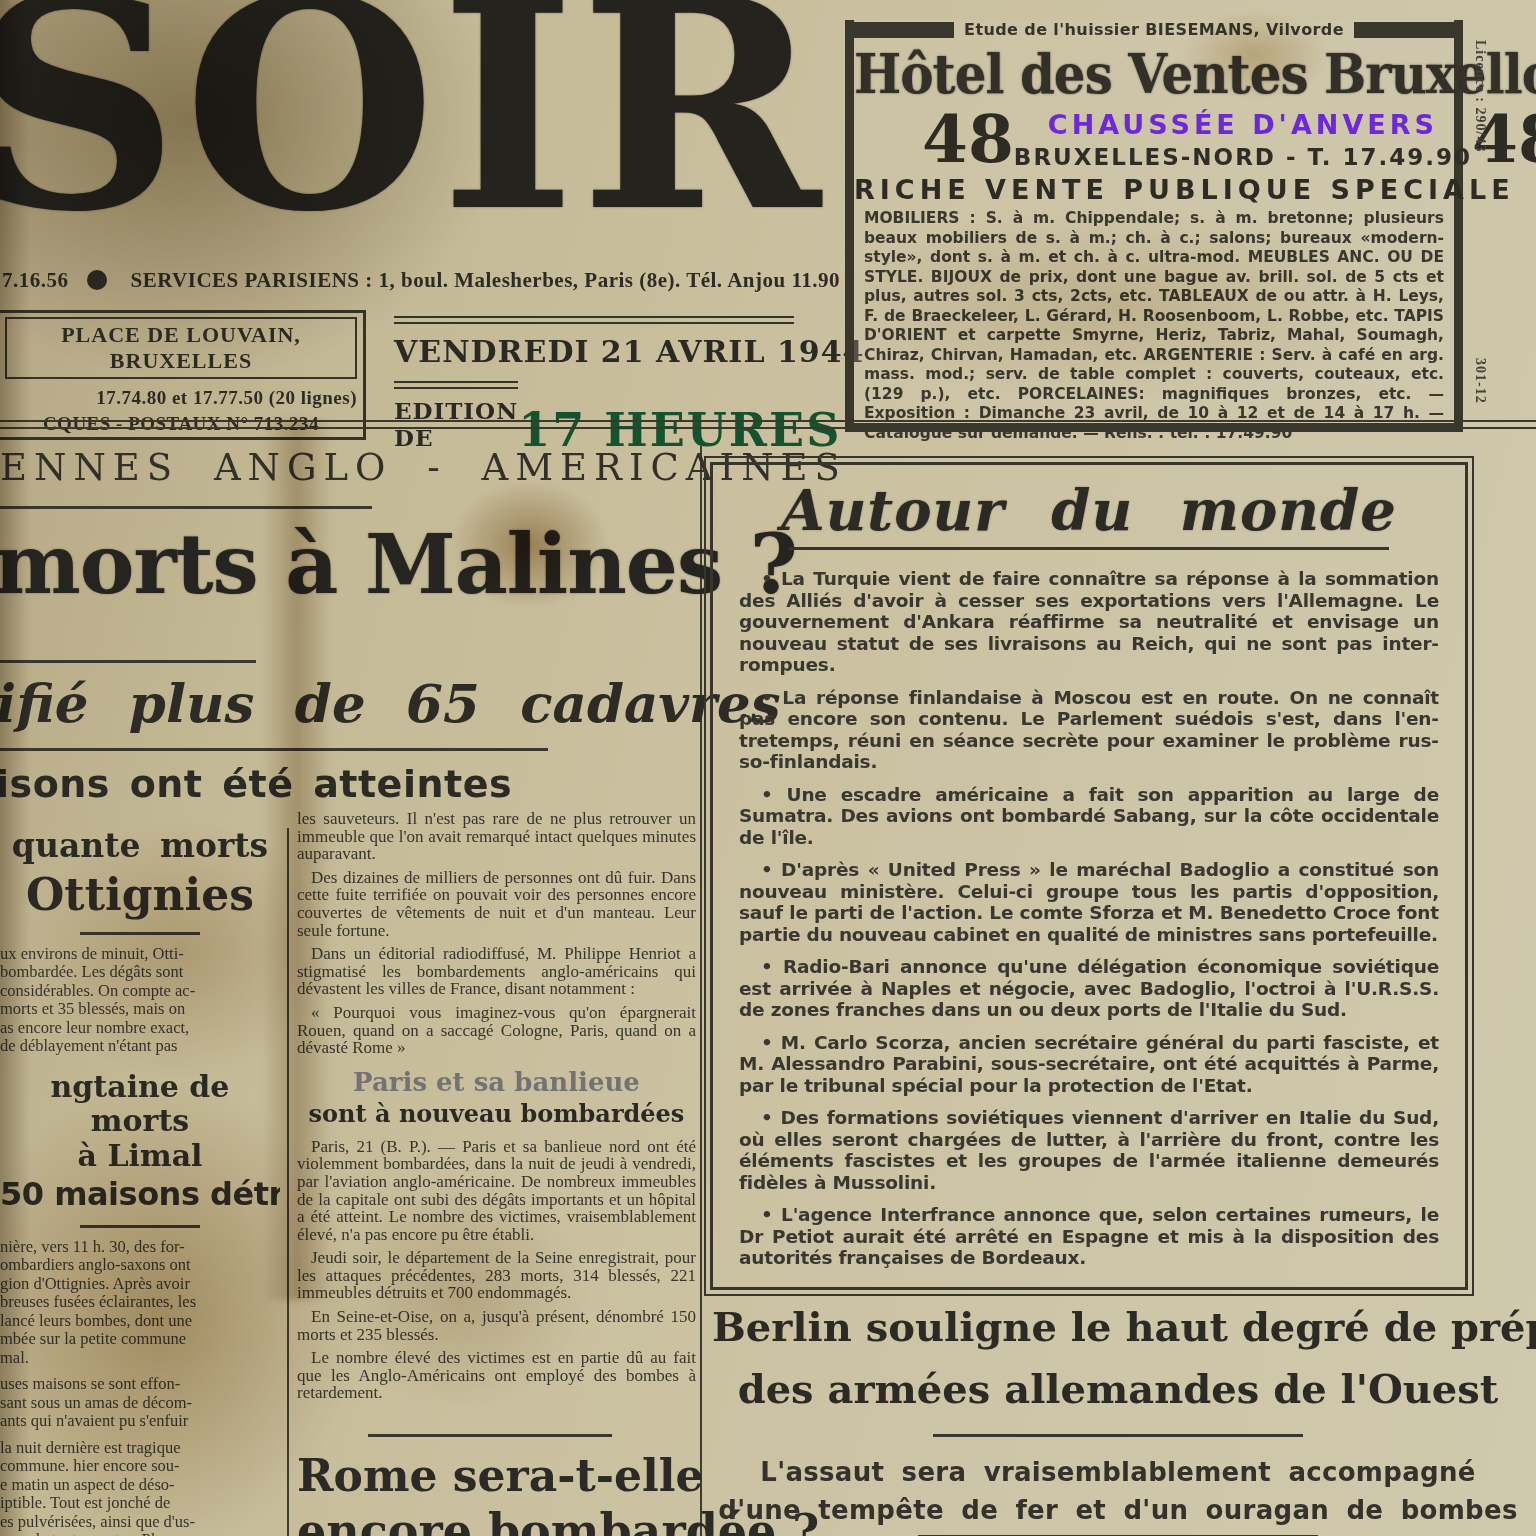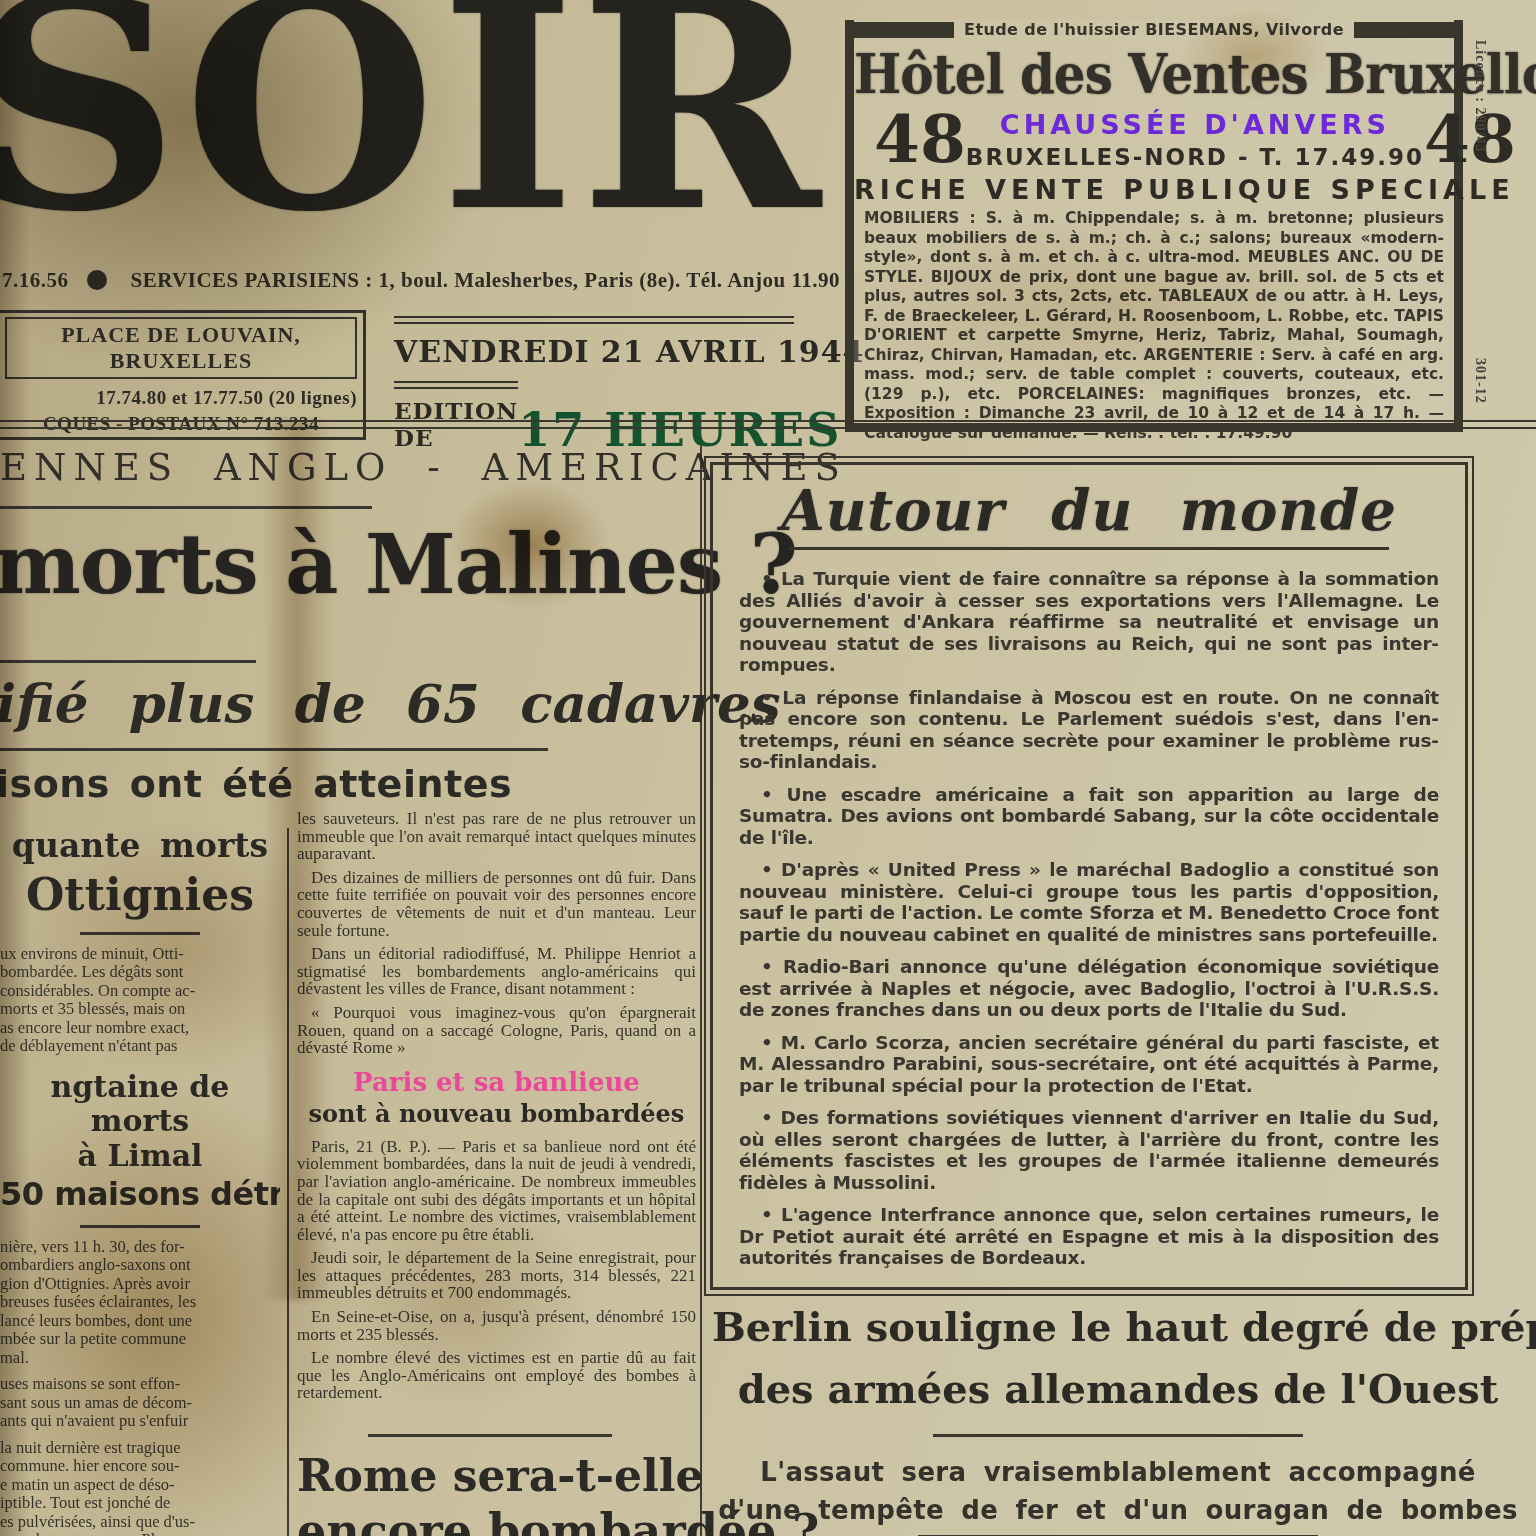--- a/index.html
+++ b/index.html
@@ -57,21 +57,21 @@
     letter-spacing:2px;white-space:nowrap;}
 
   
   #auction-ad{left:845px;top:20px;width:618px;height:412px;border:9px solid #39362c;
     border-top:none;background:rgba(210,205,180,.25);box-sizing:border-box;}
   #ad-top{display:flex;align-items:center;margin-top:0;}
   #ad-top .bar{height:16px;background:#39362c;flex:1;}
   #ad-etude{font:700 16px "DejaVu Sans",sans-serif;color:#35332a;white-space:nowrap;padding:0 10px;letter-spacing:.4px;}
   #ad-title{font:700 50px "DejaVu Serif",serif;color:#33302a;text-align:center;margin-top:6px;
     letter-spacing:-1px;white-space:nowrap;transform:scaleY(1.08);text-shadow:0 0 2px rgba(45,42,34,.7);}
-  #ad-mid{display:flex;align-items:center;justify-content:space-between;padding:0 20px;margin-top:2px;}
+  #ad-mid{display:flex;align-items:center;justify-content:space-between;padding:0 20px;margin-top:2px;margin-left:48px;}
   .ad-48{font:700 66px "DejaVu Serif",serif;color:#2e2b24;line-height:1;}
   #ad-mid-center{text-align:center;}
   #ad-address1{font:700 27px "DejaVu Sans",sans-serif;letter-spacing:4px;color:#6d28d9;white-space:nowrap;}
   #ad-address2{font:700 23px "DejaVu Sans",sans-serif;letter-spacing:2px;color:#2f2d26;margin-top:4px;white-space:nowrap;}
   #ad-when{font:italic 700 20px "DejaVu Serif",serif;text-align:center;letter-spacing:2px;color:#302d26;margin-top:2px;}
   #ad-sale{font:700 27px "DejaVu Sans",sans-serif;text-align:center;letter-spacing:5px;color:#2d2b24;
     margin-top:2px;white-space:nowrap;}
   #ad-details{font:700 15.5px "DejaVu Sans",sans-serif;color:#3a372e;text-align:justify;
     line-height:19.5px;padding:4px 10px 0 10px;letter-spacing:0;}
   .vert-note{position:absolute;writing-mode:vertical-rl;font:700 14px "Liberation Serif",serif;
@@ -108,21 +108,21 @@
   #col-a .h2c{font:700 32px "DejaVu Sans",sans-serif;text-align:center;color:#2b2923;margin-top:2px;
     letter-spacing:-.5px;white-space:nowrap;}
   #col-a .head2-wrap{margin-top:14px;}
   #col-a .pgap{height:8px;}
 
   
   #col-b{left:297px;top:810px;width:399px;height:616px;overflow:hidden;}
   #col-b p{margin:0 0 6px 0;font:400 17px "Liberation Serif",serif;line-height:17.6px;
     text-align:justify;color:#36342c;}
   #col-b p.indent{text-indent:14px;}
-  #col-b .subhead1{font:700 26px "DejaVu Serif",serif;text-align:center;color:#ec4899;margin-top:10px;}
+  #col-b .subhead1{font:700 26px "DejaVu Serif",serif;text-align:center;color:#737373;margin-top:10px;}
   #col-b .subhead2{font:700 24px "DejaVu Serif",serif;text-align:center;color:#2b2923;margin:2px 0 10px 0;}
   #rome-rule{left:368px;top:1434px;width:244px;height:2.5px;}
   #rome-line1{left:297px;top:1450px;width:399px;text-align:center;
     font:700 44px "DejaVu Serif",serif;color:#2b2a26;white-space:nowrap;}
   #rome-line2{left:297px;top:1504px;width:399px;text-align:center;
     font:700 46px "DejaVu Serif",serif;color:#2b2a26;white-space:nowrap;}
 
   
   #world-box{left:710px;top:462px;width:758px;height:828px;border:3px solid #38352c;
     outline:2px solid #38352c;outline-offset:4px;box-sizing:border-box;padding:12px 26px 0 26px;}

